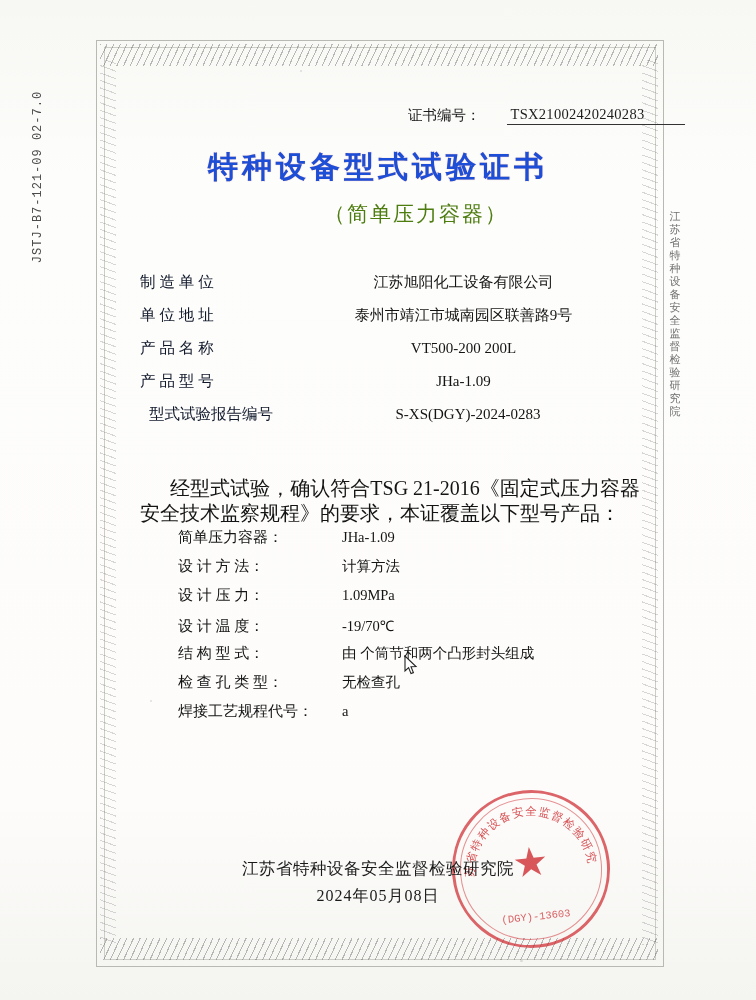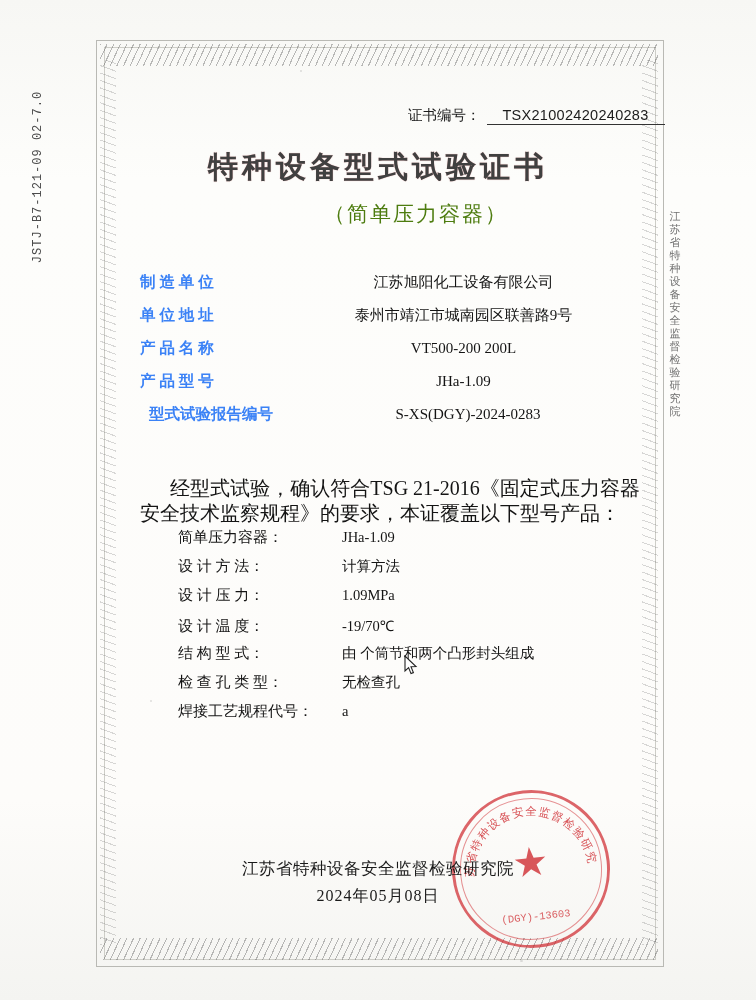--- a/index.html
+++ b/index.html
@@ -104,44 +104,45 @@
 
   
   .cert-no-row {
     position: absolute;
     left: 408px;
     top: 106px;
     display: flex;
     align-items: flex-end;
     font-size: 14.5px;
     color: #1c1c1c;
+    gap: 20px;
   }
   .cert-no-label { white-space: nowrap; }
   .cert-no-value {
     margin-left: 6px;
     padding: 0 4px 1px 4px;
     border-bottom: 1px solid #333;
     min-width: 170px;
-    text-align: center;
-    font-family: Liberation Sans, sans-serif;
+    text-align: left;
+    font-family: Liberation Serif, serif;
     letter-spacing: .3px;
   }
 
   
   .title-main {
     position: absolute;
     left: 0;
     top: 147px;
     width: 756px;
     text-align: center;
     font-family: "Liberation Serif", serif;
     font-weight: bold;
     font-size: 30px;
     letter-spacing: 4px;
-    color: #404040;
+    color: #1d4ed8;
     text-shadow: 0 0 1px rgba(178,25,29,.4);
   }
   .title-sub {
     position: absolute;
     left: 0;
     top: 200px;
     width: 756px;
     text-align: center;
     font-size: 21px;
     letter-spacing: 2px;
@@ -157,26 +158,25 @@
     width: 500px;
   }
   .field-row {
     display: flex;
     align-items: baseline;
     height: 33px;
   }
   .field-label {
     width: 175px;
     font-size: 15.5px;
-    color: #3b82f6;
+    color: #0f172a;
     display: flex;
     justify-content: space-between;
     letter-spacing: 0;
     white-space: nowrap;
-    font-weight: bold;
   }
   .field-label.tight {
     letter-spacing: 0;
     justify-content: flex-start;
     margin-left: 9px;
   }
   .field-value {
     flex: 1;
     font-size: 15px;
     color: #141414;

